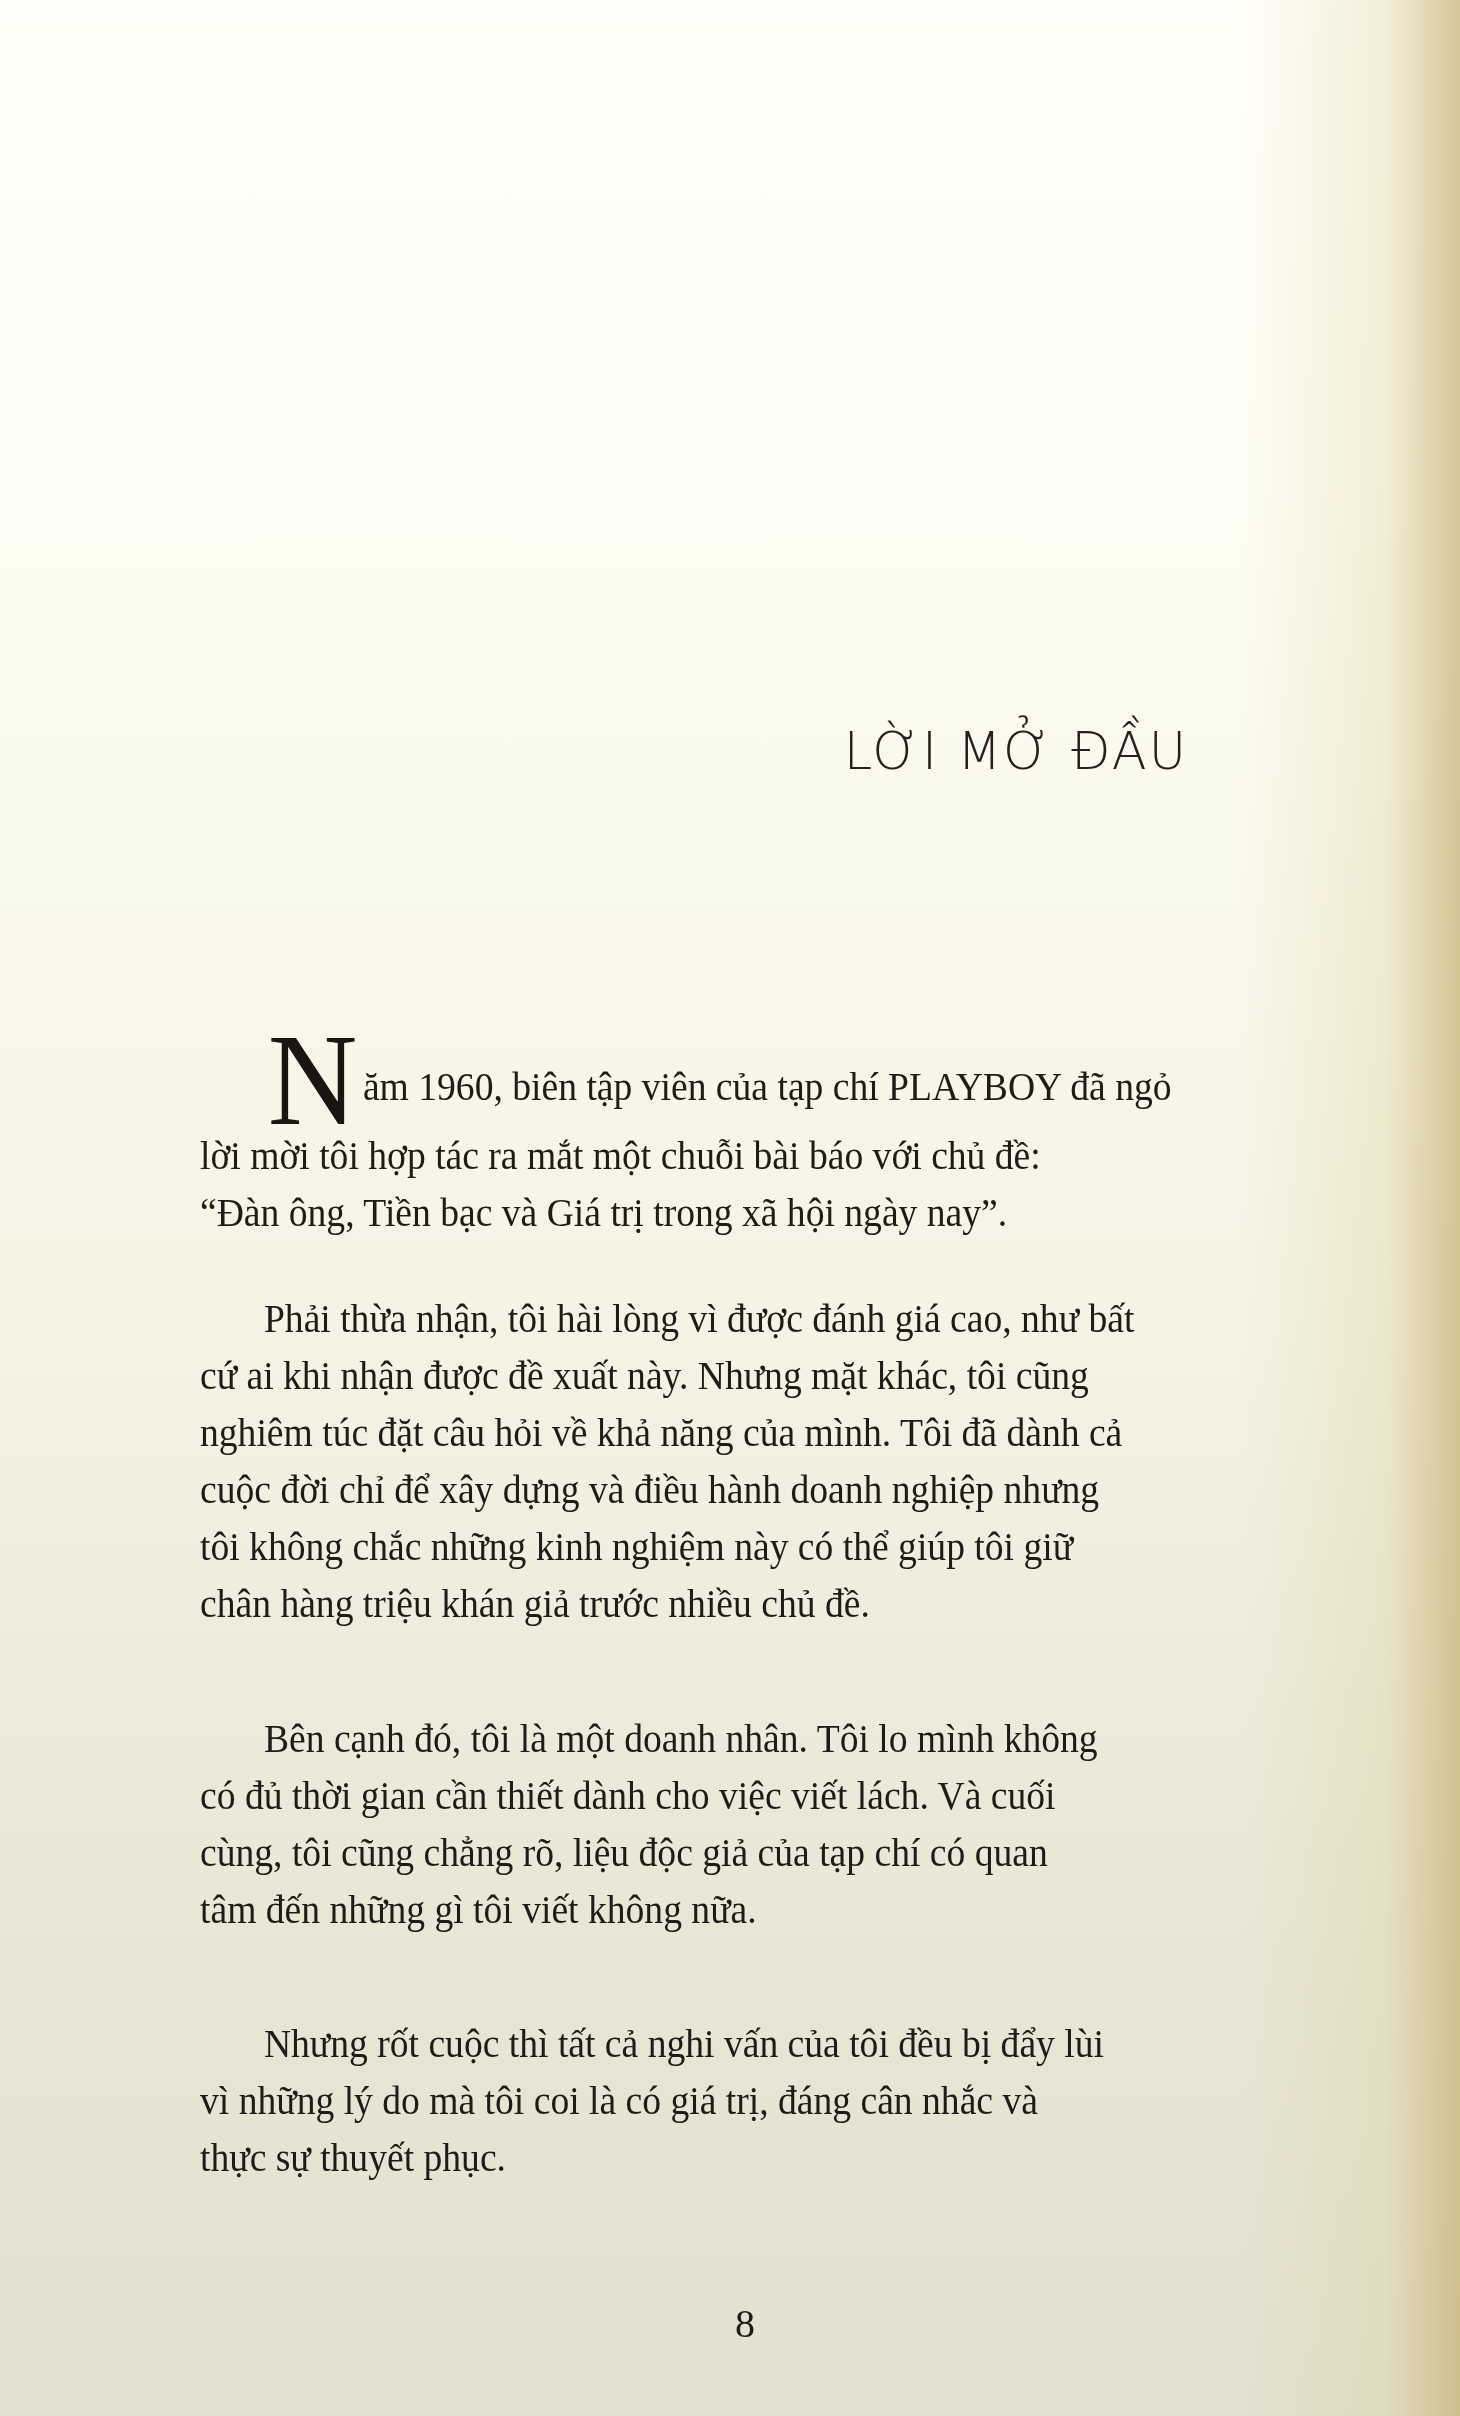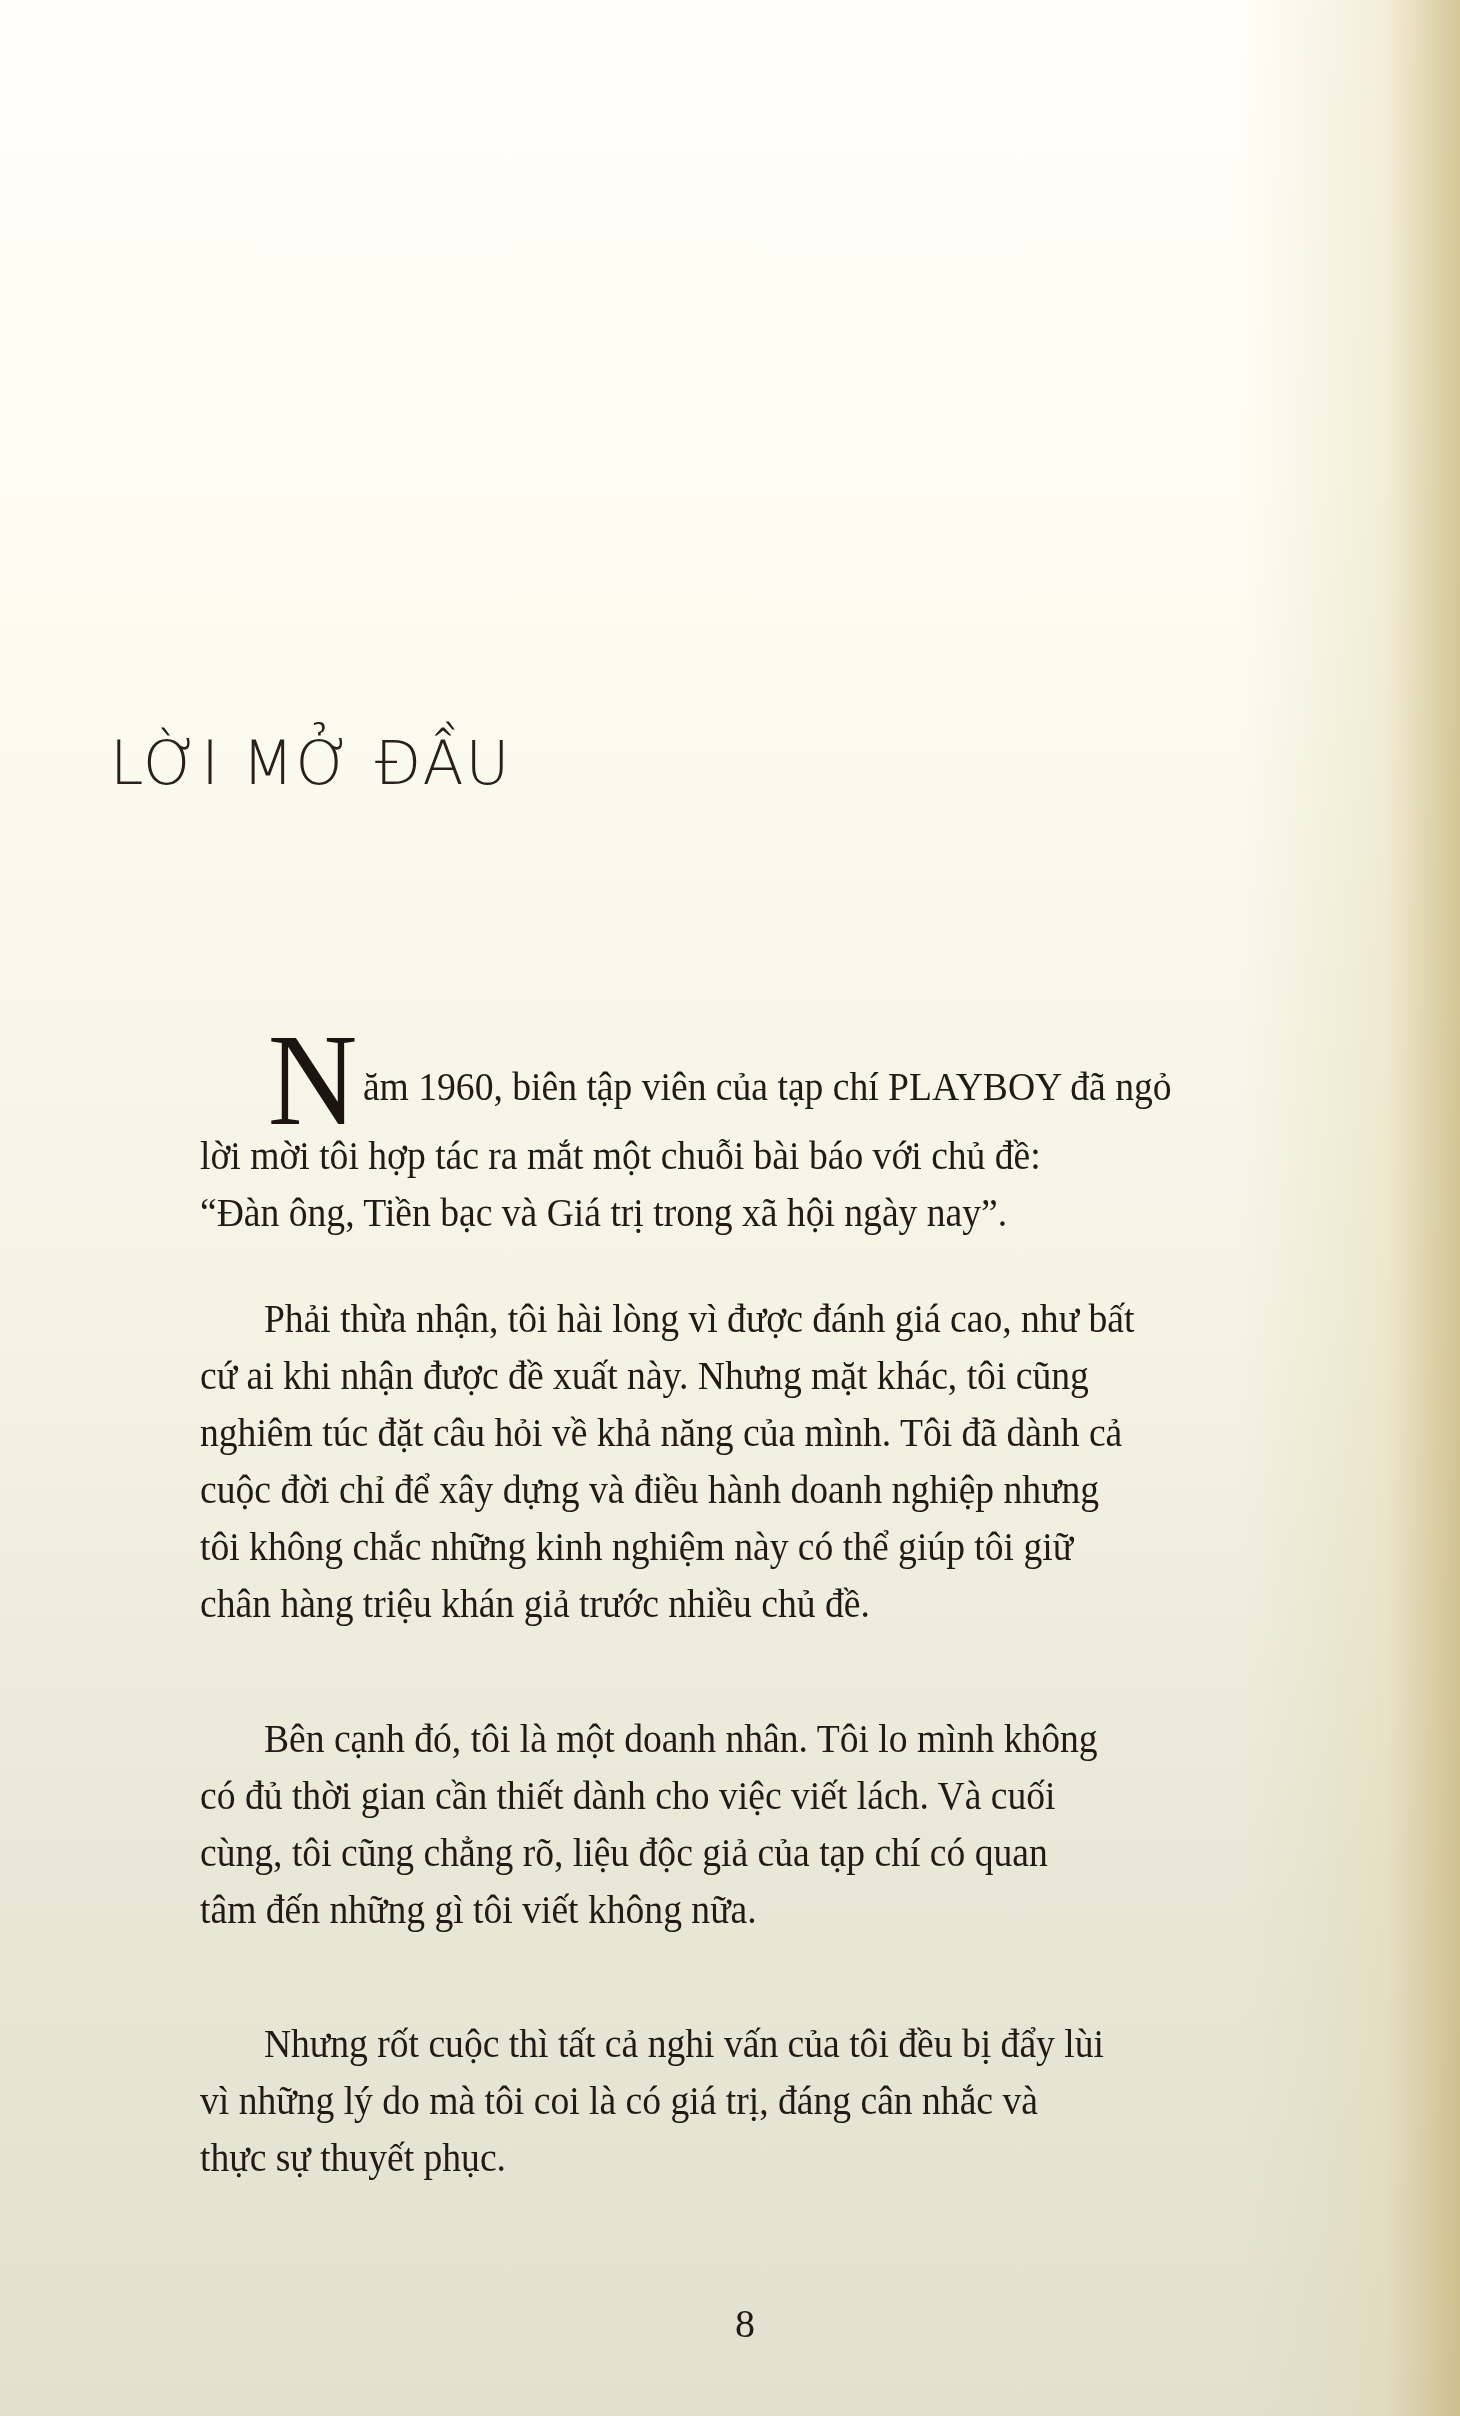--- a/index.html
+++ b/index.html
@@ -7,23 +7,23 @@
     width: 1460px; height: 2416px; overflow: hidden; position: relative;
     background:
       linear-gradient(90deg, rgba(255,255,255,0) 0%, rgba(255,255,255,0) 85%, rgba(222,208,160,0.35) 95%, rgba(200,180,120,0.75) 100%),
       linear-gradient(180deg, #fffef8 0%, #fdfdf3 20%, #f4f3e4 55%, #e8e7d6 80%, #e2e0cf 100%);
     font-family: "Liberation Serif", "DejaVu Serif", serif;
     color: #1e1714;
   }
   .page { position: absolute; inset: 0; }
   .title {
     position: absolute; top: 688px; left: 0; width: 1188px; padding-left: 110px; box-sizing: border-box;
-    text-align: left;
+    text-align: right;
     font-family: "DejaVu Sans", "Liberation Sans", sans-serif;
-    font-weight: 300; font-size: 60px; letter-spacing: 2px; color: #2a1f1c;
+    font-weight: 300; font-size: 51px; letter-spacing: 2px; color: #2a1f1c;
   }
   .body-text {
     position: absolute; left: 200px; width: 1150px;
     font-size: 40px; line-height: 57px; color: #221a17;
     transform: scaleX(0.94); transform-origin: left top;
   }
   .line { display: block; white-space: nowrap; }
   .indent { padding-left: 68px; }
   .dropcap {
     float: left; font-size: 132px; line-height: 100px; height: 96px;

